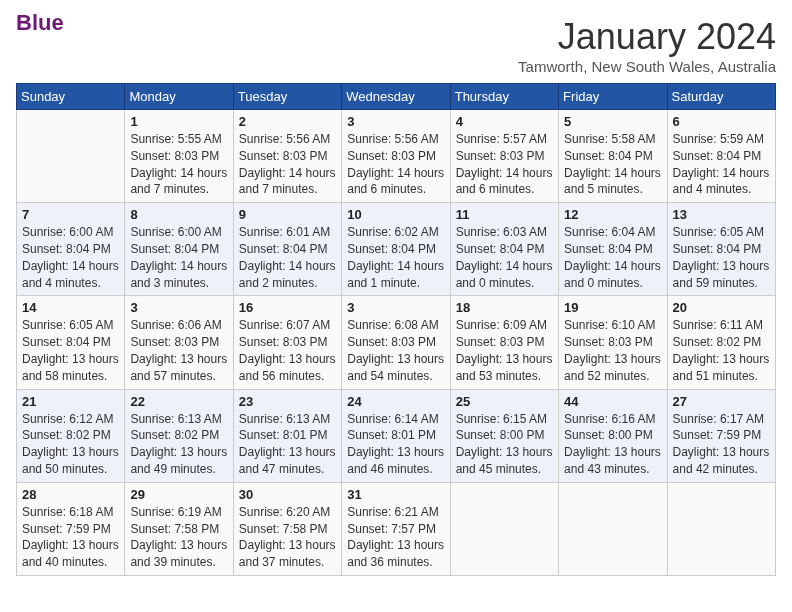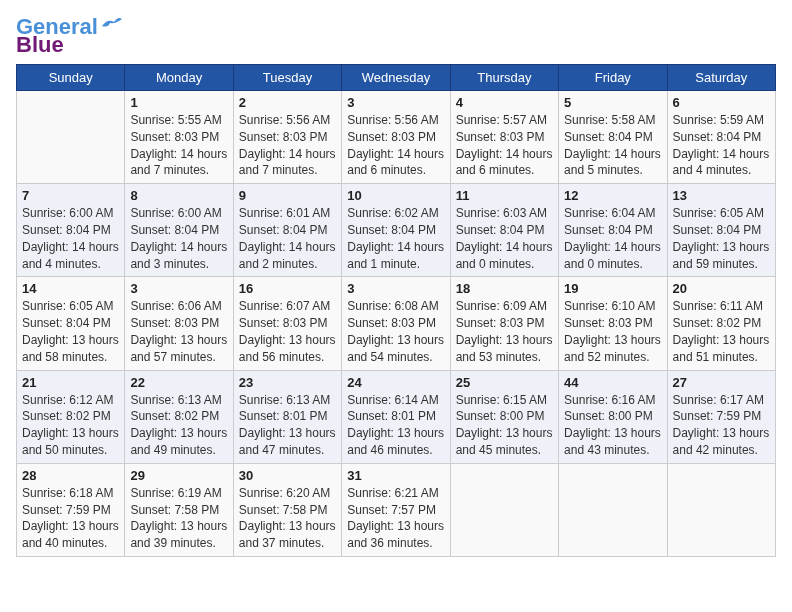--- a/index.html
+++ b/index.html
@@ -44,21 +44,21 @@
     }
     table {
       width: 100%;
       border-collapse: collapse;
       font-size: 11px;
     }
     thead tr th {
       background: #2255a4;
       color: #fff;
       padding: 5px 4px;
-      text-align: center;
+      text-align: left;
       font-size: 13px;
       font-weight: normal;
       border: 1px solid #1a3a7a;
     }
     tbody tr td {
       border: 1px solid #ccc;
       vertical-align: top;
       padding: 4px 5px;
       min-height: 80px;
       height: 86px;
@@ -84,29 +84,25 @@
     }
     .empty-cell {
       background: #f9f9f9 !important;
     }
   </style>
 </head>
 <body>
 
 <div class="header-area">
   <div class="logo">
-    <div style="display:flex; align-items:center;">
-      <span class="logo-text">
-        <span>General</span>
-      </span>
-      <svg width="22" height="18" viewBox="0 0 22 18" style="margin-left:2px; margin-top:-4px;">
-        <path d="M2,10 Q8,2 14,6 Q18,0 22,3 Q16,8 10,7 Q8,12 2,10Z" fill="#4a90d9"></path>
-      </svg>
-    </div>
     <span class="logo-text" style="color:#701a75; font-size:22px; margin-top:-4px;">Blue</span>
+  </div>
+  <div class="title-area">
+    <div class="month-title">January 2024</div>
+    <div class="subtitle">Tamworth, New South Wales, Australia</div>
   </div>
 </div>
 
 <table>
   <thead>
     <tr id="weekday-header">
     <th>Sunday</th>
         <th>Monday</th>
         <th>Tuesday</th>
         <th>Wednesday</th>

